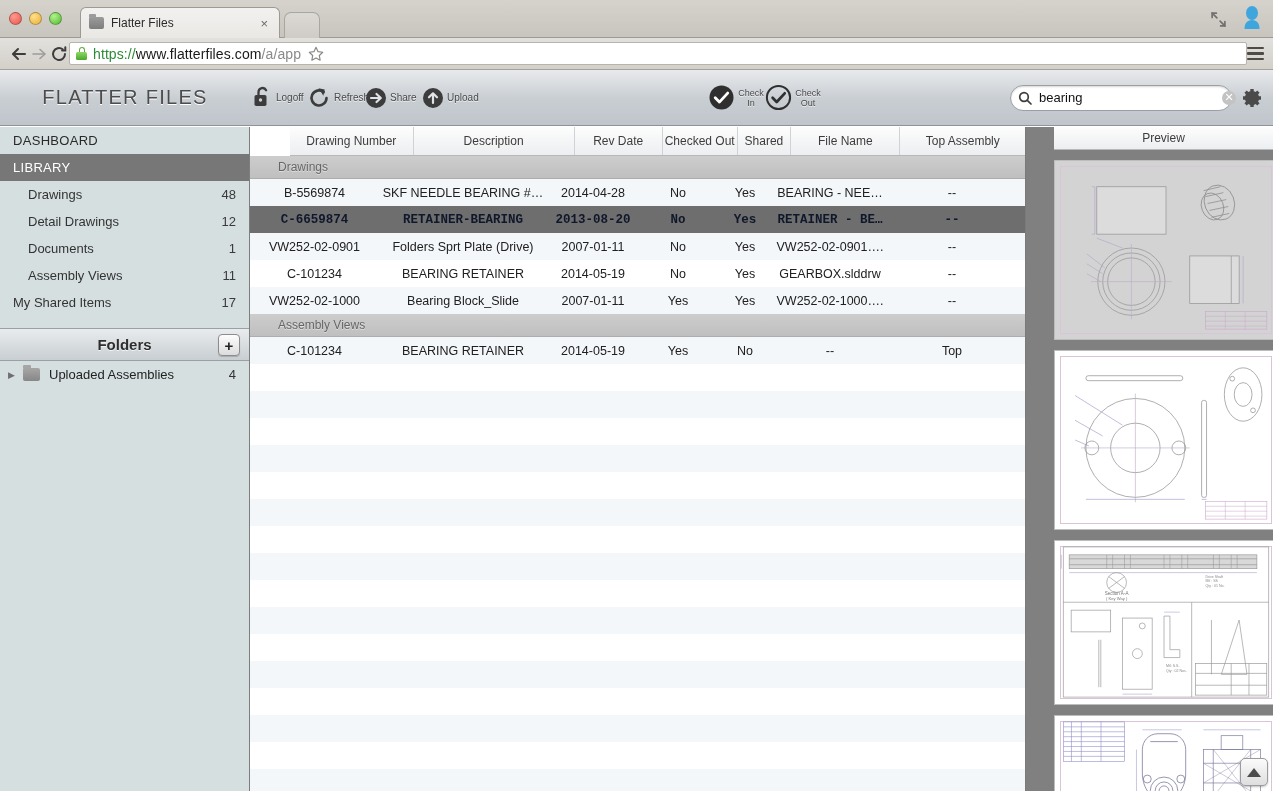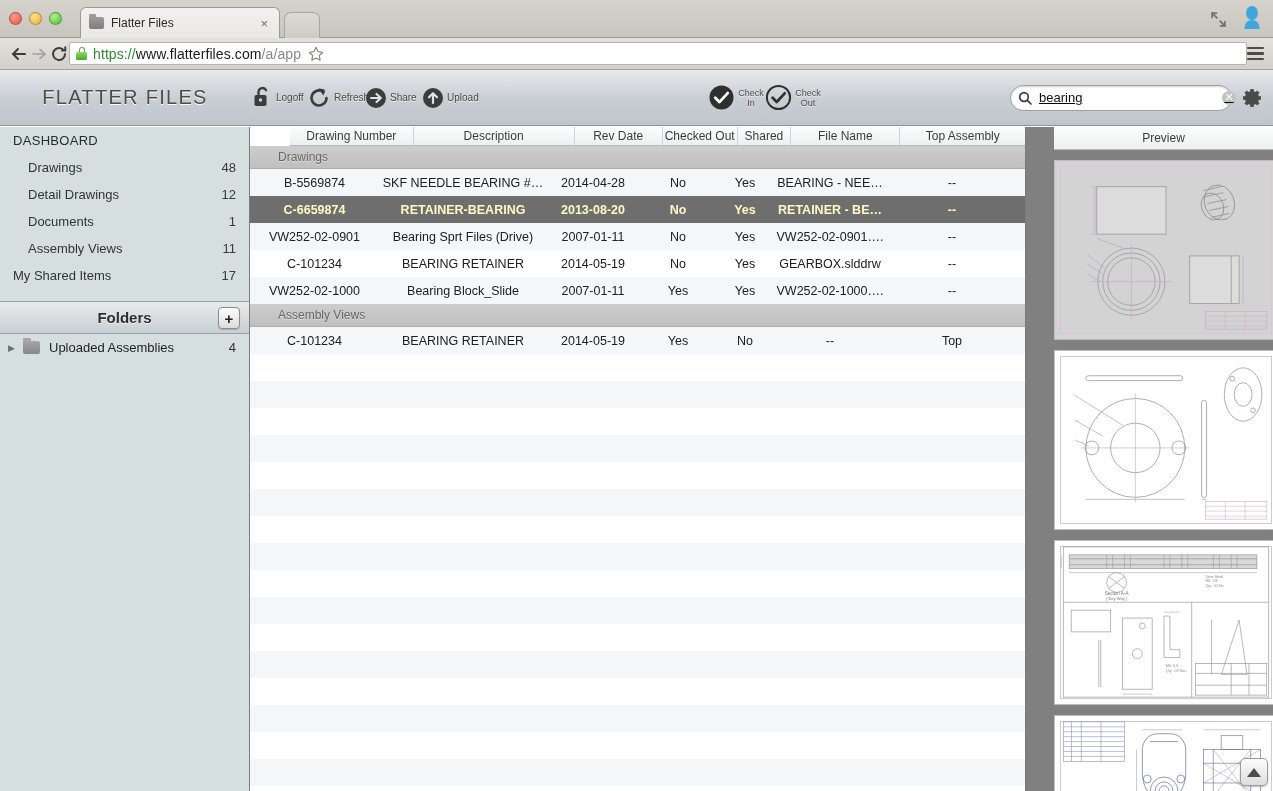--- a/index.html
+++ b/index.html
@@ -111,21 +111,21 @@
     width: 57px; text-align: center; cursor: default;
     display: flex; align-items: center; gap: 2px;
   }
   .tbtn .glyph { height: 30px; display: flex; align-items: center; justify-content: center; }
   .tbtn .lbl {
     font-size: 10px; color: #4a4a4a; text-shadow: 0 1px 0 rgba(255,255,255,.65);
   }
   .tbtn.small .lbl { font-size: 9px; }
   .spacer-lg { width: 230px; }
   .toolbar-right {
-    margin-left: auto; display: flex; align-items: center; gap: 9px; padding-right: 10px; text-decoration: underline;
+    margin-left: auto; display: flex; align-items: center; gap: 9px; padding-right: 10px;
   }
   .searchbox {
     width: 222px; height: 26px; background: #fff;
     border: 1px solid #9aa0a6; border-radius: 13px;
     display: flex; align-items: center; padding: 0 7px; gap: 7px;
     box-shadow: inset 0 1px 2px rgba(0,0,0,.16);
   }
   .searchbox .s-ico { width: 14px; height: 14px; color: #4d4d4d; flex: none; }
   .searchbox input {
     border: none; outline: none; flex: 1; font-size: 13px;
@@ -189,21 +189,21 @@
   .folder-ico::before {
     content:""; position:absolute; left:0; top:-3px; width:8px; height:3px;
     background:#a6a6a6; border-radius:1px 1px 0 0;
   }
   .folder-row .nm { flex: 1; }
   .folder-row .ct { color: #333; }
 
   
   .tablewrap { flex: 1; position: relative; background: #fff; overflow: hidden; }
   .thead {
-    height: 19px; display: flex;
+    height: 29px; display: flex;
     background: linear-gradient(to bottom, #fdfdfd, #eceef0);
     border-bottom: 1px solid #b5b9bd;
     margin-left: 40px;
   }
   .th {
     font-size: 12px; color: #3d3d3d; display: flex; align-items: center;
     justify-content: center; border-right: 1px solid #cfd3d6; height: 100%;
   }
   .th:last-child { border-right: none; }
   .grouphead {
@@ -214,21 +214,21 @@
   }
   .trow { height: 27px; display: flex; align-items: center; }
   .trow.odd  { background: #ffffff; }
   .trow.even { background: #f4f7fa; }
   .trow.sel  { background: #6e6e6e; color: #fff; font-weight: bold; }
   .td {
     font-size: 12.5px; color: #202020; display: flex; align-items: center;
     justify-content: center; height: 100%; overflow: hidden;
     white-space: nowrap; text-overflow: ellipsis; padding: 0 8px;
   }
-  .trow.sel .td { color: #fef9c3; }
+  .trow.sel .td { color: #0f172a; font-family: Liberation Mono, monospace; }
   .filler { height: 27px; }
   .filler.odd  { background: #ffffff; }
   .filler.even { background: #f4f7fa; }
 
   
   .preview {
     width: 248px; flex: none; background: #808080; position: relative;
     border-left: 1px solid #7a7a7a; overflow: hidden; padding-left: 28px;
   }
   .preview-head {
@@ -435,20 +435,23 @@
       </span>
     </div>
   </div>
 
   <div class="appbody">
 
     <div class="sidebar">
       <div class="nav-row header-row">
         <span class="nm">DASHBOARD</span>
       </div>
+      <div class="nav-row header-row active">
+        <span class="nm">LIBRARY</span>
+      </div>
 
       <div class="nav-row indent">
         <span class="nm">Drawings</span>
         <span class="ct">48</span>
       </div>
       <div class="nav-row indent">
         <span class="nm">Detail Drawings</span>
         <span class="ct">12</span>
       </div>
       <div class="nav-row indent">
@@ -505,21 +508,21 @@
         <div class="td" style="width:168px">RETAINER-BEARING</div>
         <div class="td" style="width:92px">2013-08-20</div>
         <div class="td" style="width:78px">No</div>
         <div class="td" style="width:56px">Yes</div>
         <div class="td" style="width:114px">RETAINER - BE…</div>
         <div class="td" style="width:130px">--</div>
       </div>
 
       <div class="trow even">
         <div class="td" style="width:129px">VW252-02-0901</div>
-        <div class="td" style="width:168px">Bearing Sprt  Files (Drive)</div>
+        <div class="td" style="width:168px">Folders Sprt  Plate (Drive)</div>
         <div class="td" style="width:92px">2007-01-11</div>
         <div class="td" style="width:78px">No</div>
         <div class="td" style="width:56px">Yes</div>
         <div class="td" style="width:114px">VW252-02-0901….</div>
         <div class="td" style="width:130px">--</div>
       </div>
 
       <div class="trow odd">
         <div class="td" style="width:129px">C-101234</div>
         <div class="td" style="width:168px">BEARING RETAINER</div>

